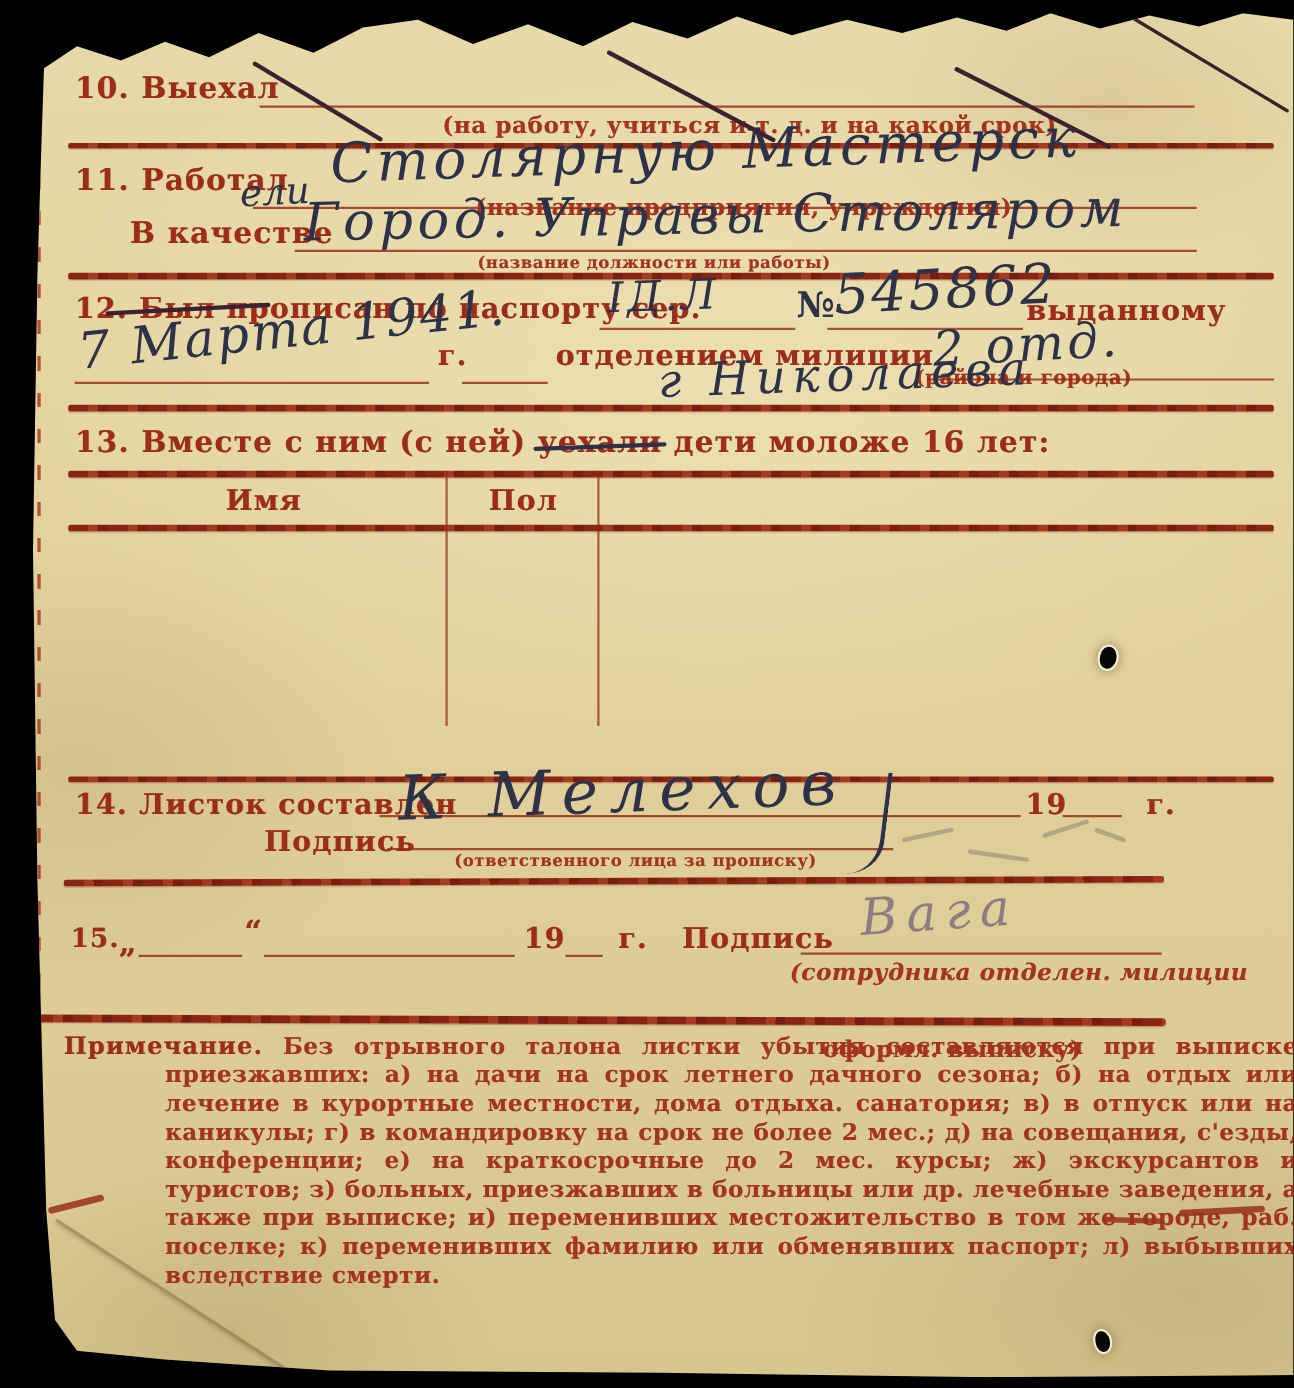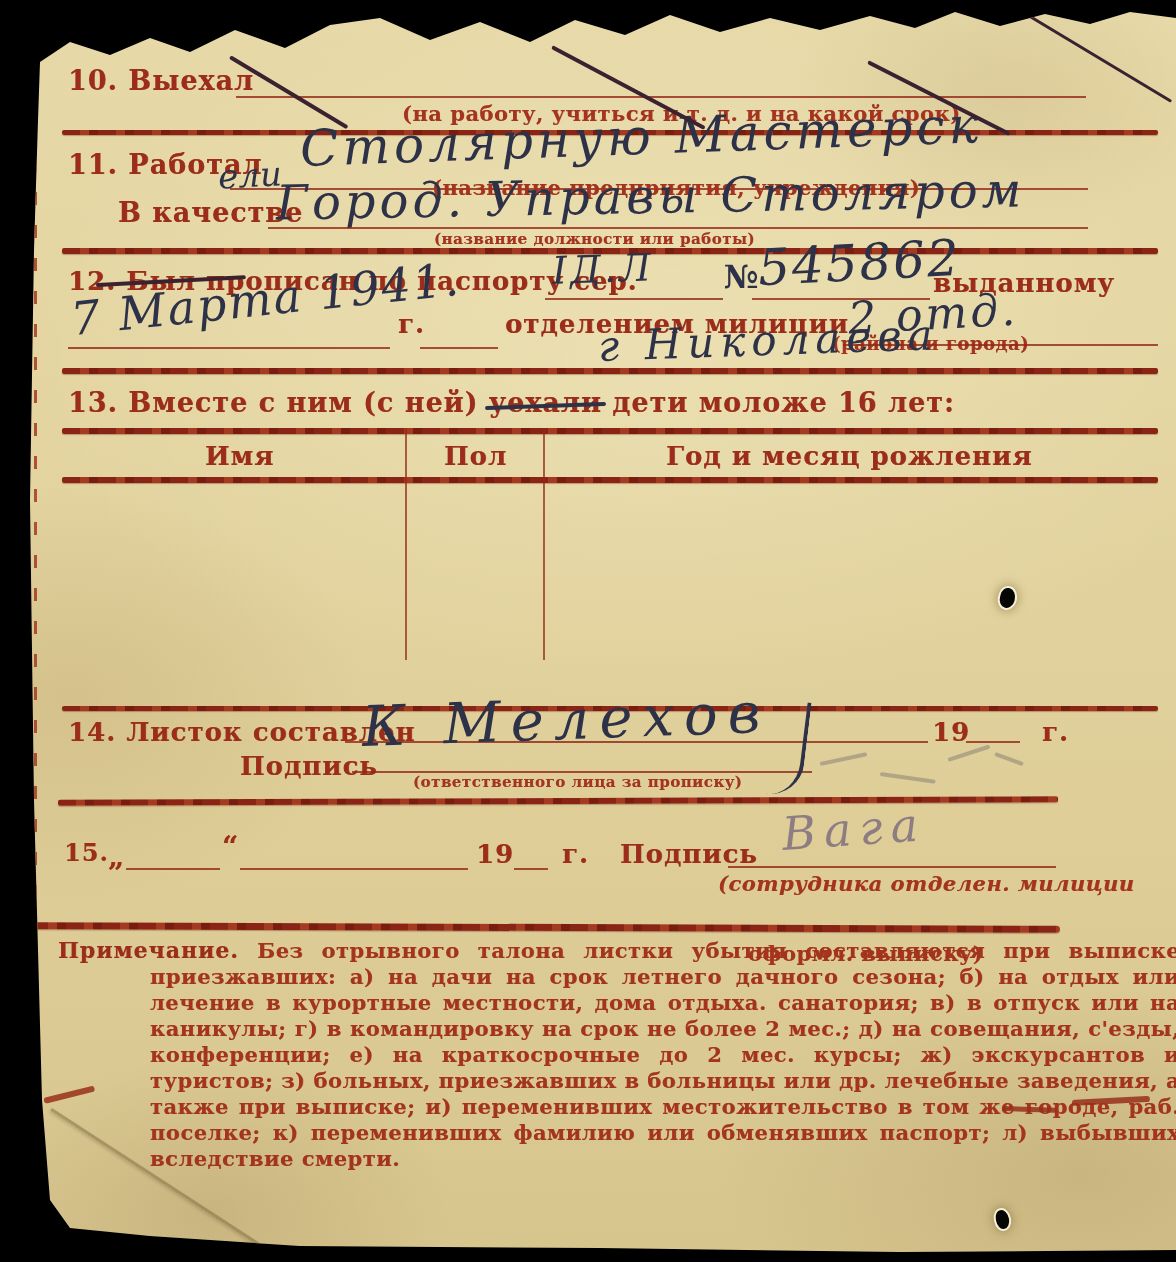--- a/index.html
+++ b/index.html
@@ -92,21 +92,20 @@
 
   <div class="rule" style="left:62px;top:368px;width:1096px;height:6px;"></div>
 
   <div class="el print" style="left:68px;top:388px;font-size:27px;">
     <span>13. Вместе с ним (с ней) </span><span class="struck">уехали</span><span> дети моложе 16 лет:</span>
   </div>
 
   <div class="rule" style="left:62px;top:428px;width:1096px;height:6px;"></div>
   <div class="el print" style="left:205px;top:442px;font-size:26px;">Имя</div>
   <div class="el print" style="left:444px;top:442px;font-size:26px;">Пол</div>
-  <div class="el print" style="left:666px;top:442px;font-size:26px;">Год и месяц рожления</div>
   <div class="rule" style="left:62px;top:477px;width:1096px;height:6px;"></div>
   <div class="vline" style="left:405px;top:428px;height:232px;"></div>
   <div class="vline" style="left:543px;top:428px;height:232px;"></div>
 
 
   <div class="rule" style="left:62px;top:706px;width:1096px;"></div>
 
   <div class="el print" style="left:68px;top:718px;font-size:26px;">14. Листок составлен</div>
   <div class="bline" style="left:345px;top:741px;width:583px;"></div>
   <div class="el print" style="left:932px;top:718px;font-size:26px;">19</div>

